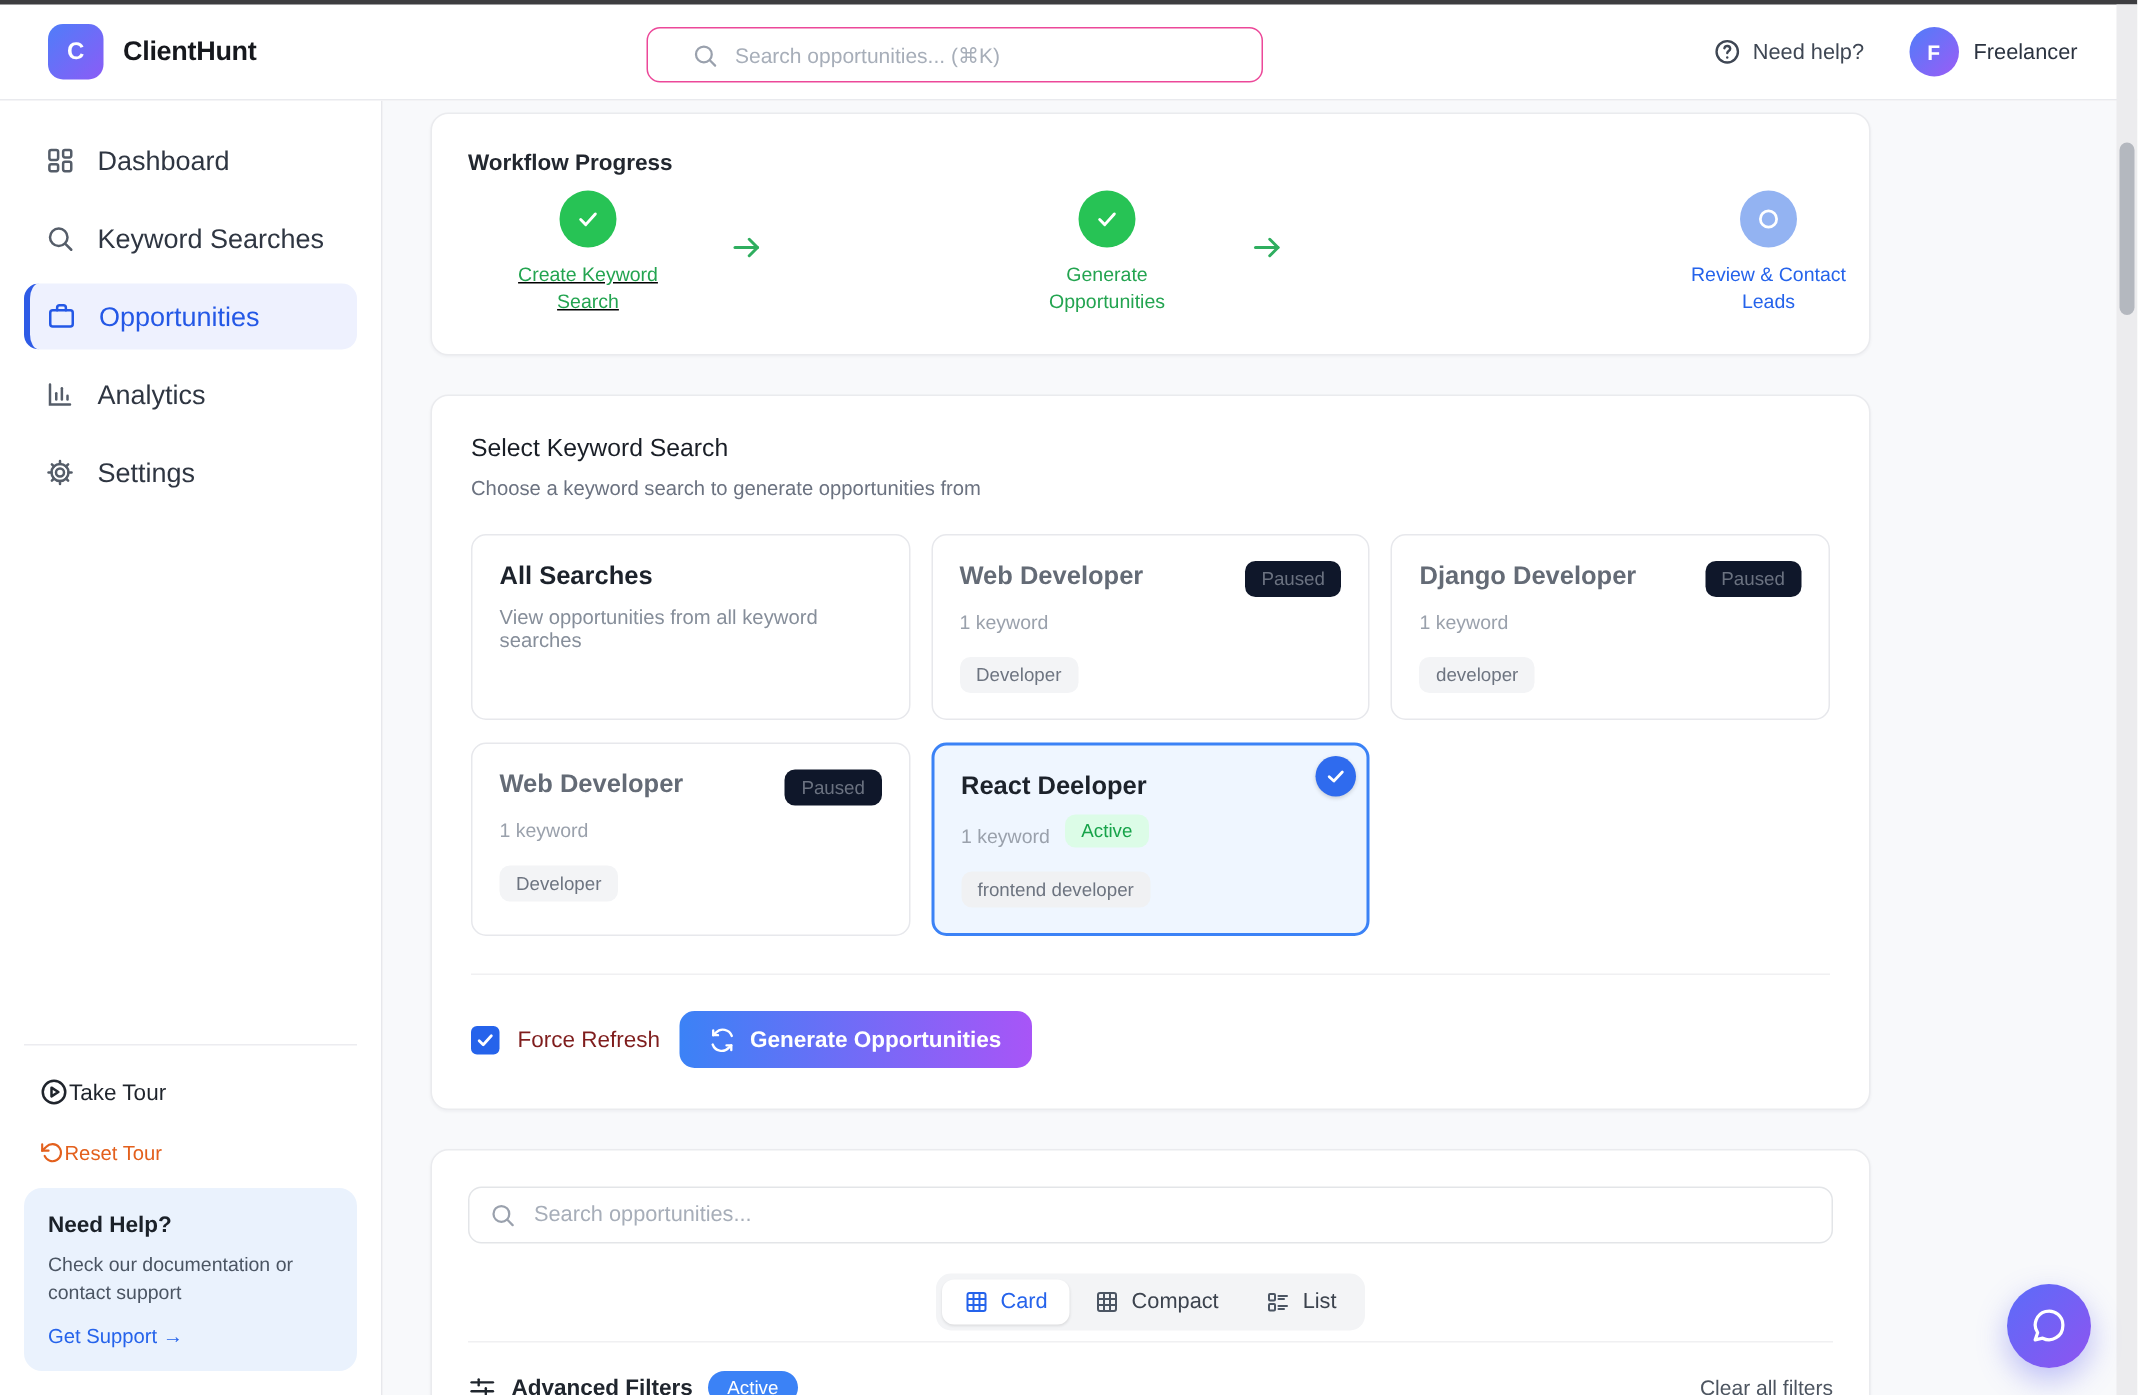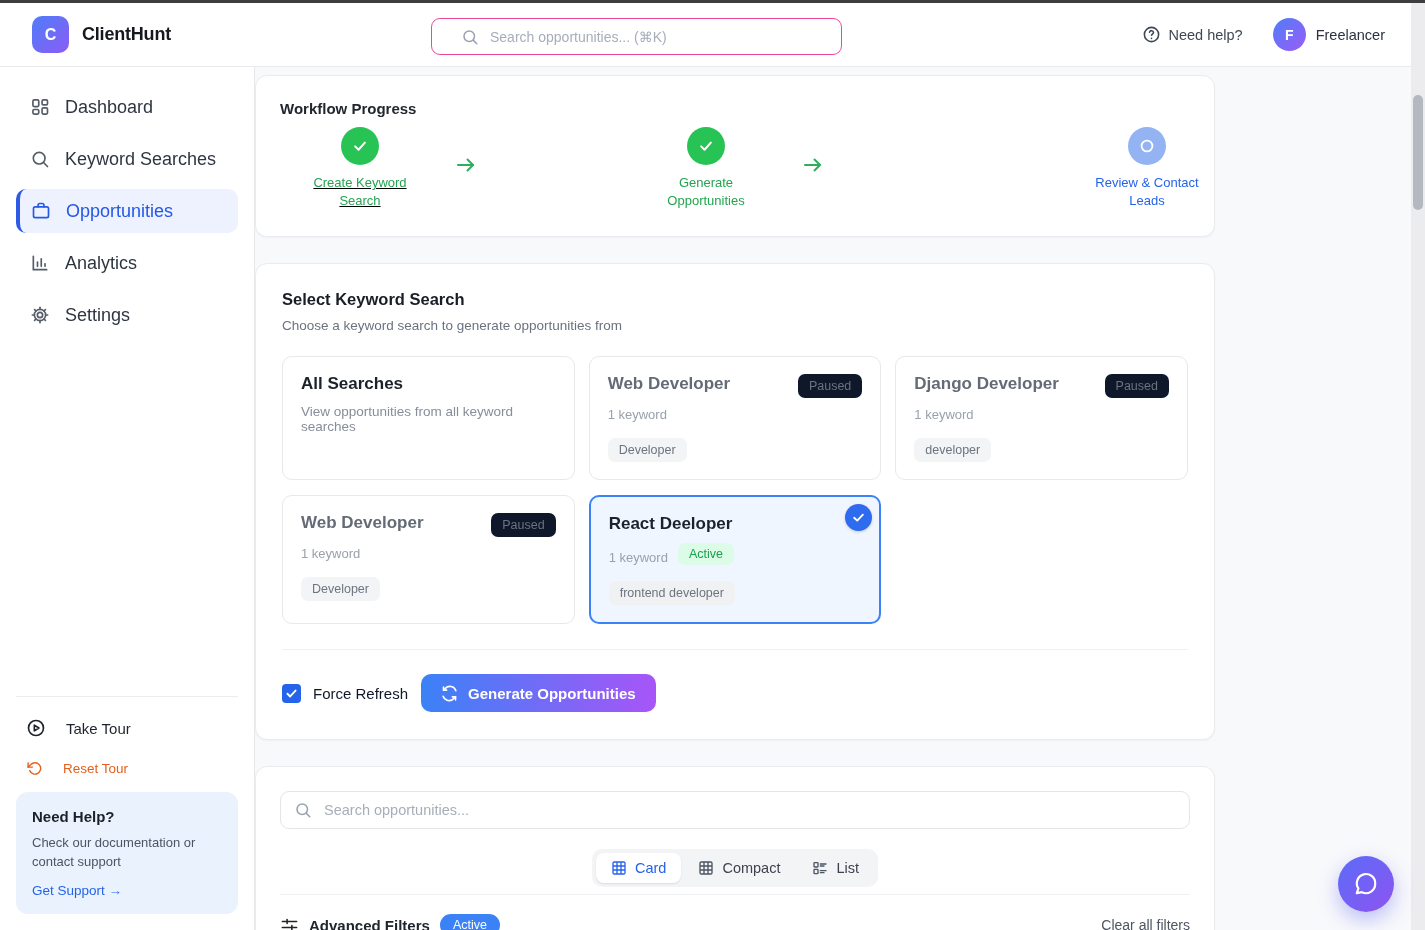--- a/index.html
+++ b/index.html
@@ -38,50 +38,50 @@
   .sidebar { position:absolute; top:67px; left:0; width:255px; height:863px; background:#fff;
              border-right:1px solid #e7e8ec; display:flex; flex-direction:column;
              padding:18px 16px 16px; z-index:40; }
   .nav-item { display:flex; align-items:center; gap:15px; height:44px; padding:0 14px;
               border-radius:10px; color:#2f3642; font-size:18px; margin-bottom:8px; cursor:pointer; }
   .nav-item .ic { display:flex; color:#555d69; }
   .nav-item.active { background:#eef1fe; color:#2458e6; border-left:4px solid #2e5be6;
                      padding-left:11px; font-weight:500; }
   .nav-item.active .ic { color:#2458e6; }
   .sidebar-bottom { margin-top:auto; border-top:1px solid #ececf0; padding-top:14px; }
-  .tour-item { display:flex; align-items:center; gap:20px; padding:7px 10px; font-size:15px;
+  .tour-item { display:flex; align-items:center; gap:0; padding:7px 10px; font-size:15px;
                color:#1f242c; margin-bottom:8px; cursor:pointer; }
   .tour-item.reset { color:#e3601d; font-size:13.5px; }
   .help-card { background:#eaf2fd; border-radius:12px; padding:16px; margin-top:6px; }
   .help-title { font-size:15px; font-weight:700; color:#1b2129; margin-bottom:9px; }
   .help-body { font-size:13px; color:#4b5563; line-height:1.45; margin-bottom:11px; width:180px; }
   .help-link { font-size:13.5px; color:#2563eb; font-weight:500; cursor:pointer; }
 
   
   .main { position:absolute; left:255px; top:67px; width:1170px; height:863px; overflow:hidden; }
-  .card { background:#fff; border:1px solid #eaebee; border-radius:12px; 
+  .card { background:#fff; border:1px solid #eaebee; border-radius:12px; margin-left:32px;
           width:960px; box-shadow:0 1px 2px rgba(16,24,40,0.04); }
 
   .wf-card { margin-top:8px; height:162px; padding:24px; }
   .wf-title { font-size:15px; font-weight:700; color:#22272f; }
   .wf-steps { position:relative; height:102px; margin-top:4px; }
   .wf-step { position:absolute; top:6px; width:160px; text-align:center; }
   .wf-step.s1 { left:0;text-decoration:underline; } .wf-step.s2 { left:346px; } .wf-step.s3 { left:787px; }
   .wf-circle { width:38px; height:38px; border-radius:50%; margin:0 auto;
                display:flex; align-items:center; justify-content:center; color:#fff; }
   .wf-circle.done { background:#27c355; }
   .wf-circle.pending { background:#93b3f2; }
   .wf-label { margin:9px auto 0; width:124px; font-size:13px; font-weight:500; line-height:1.35; }
   .wf-label.done { color:#23a450; }
   .wf-label.pending { color:#2563eb; }
   .wf-arrow { position:absolute; top:32px; color:#2fae5f; display:flex; }
   .wf-arrow.a1 { left:174px; } .wf-arrow.a2 { left:521px; }
 
   .select-card { margin-top:26px; padding:26px 26px 27px; }
-  .sel-title { font-size:16.5px; font-weight:700; color:#191e26; }
+  .sel-title { font-size:16.5px; font-weight:400; color:#191e26; }
   .sel-sub { font-size:13.5px; color:#6b7280; margin-top:9px; }
   .kw-grid { display:grid; grid-template-columns:repeat(3,1fr); gap:15px 14px; margin-top:23px; }
   .kw-card { position:relative; border:1px solid #e7e8ec; border-radius:10px; padding:17px 18px;
              min-height:118px; background:#fff; cursor:pointer; }
   .kw-card.selected { border:2px solid #3b82f6; background:#eff6ff; }
   .kw-head { display:flex; justify-content:space-between; align-items:flex-start; }
   .kw-title { font-size:17px; font-weight:700; color:#646b76; line-height:1.2; }
   .kw-card.all .kw-title, .kw-card.selected .kw-title { color:#1c222b; }
   .kw-desc { font-size:13.5px; color:#868e9a; margin-top:10px; }
   .badge-paused { font-size:12.5px; color:#6b7280; background:#0f172a; padding:5px 11px; border-radius:7px; }
@@ -93,21 +93,21 @@
   .kw-tag { display:inline-block; font-size:12.5px; color:#6d7480; background:#f3f4f6;
             padding:5px 11px; border-radius:7px; }
   .kw-card.selected .kw-tag { background:#f0f1f3; }
   .kw-check { position:absolute; top:7px; right:7px; width:27px; height:27px; border-radius:50%;
               background:#2f6bee; color:#fff; display:flex; align-items:center; justify-content:center;
               box-shadow:0 1px 3px rgba(0,0,0,.18); }
   .sel-divider { border-top:1px solid #f0f0f2; margin-top:25px; }
   .sel-footer { display:flex; align-items:center; margin-top:24px; gap:12px; }
   .checkbox { width:19px; height:19px; background:#2563eb; border-radius:4px; color:#fff;
               display:flex; align-items:center; justify-content:center; cursor:pointer; flex:none; }
-  .force-label { color:#0f172a; font-size:15px; font-weight:500; margin-right:1px; cursor:pointer; }
+  .force-label { color:#7f1d1d; font-size:15px; font-weight:500; margin-right:1px; cursor:pointer; }
   .generate-btn { display:flex; align-items:center; gap:10px; border:none; cursor:pointer;
                   background:linear-gradient(90deg,#3b82f6,#a855f7); color:#fff; font-size:15px;
                   font-weight:600; border-radius:10px; height:38px; padding:0 20px; font-family:inherit; }
 
   .panel-card { margin-top:26px; height:260px; padding:24px; }
   .opp-search { display:flex; align-items:center; gap:10px; border:1px solid #e3e5e8;
                 border-radius:9px; height:38px; padding:0 13px; color:#9aa1ad; background:#fff; }
   .opp-search input { border:none; outline:none; flex:1; font-size:14.5px; color:#374151;
                       background:transparent; font-family:inherit; }
   .view-toggle-row { display:flex; justify-content:center; margin-top:20px; }

